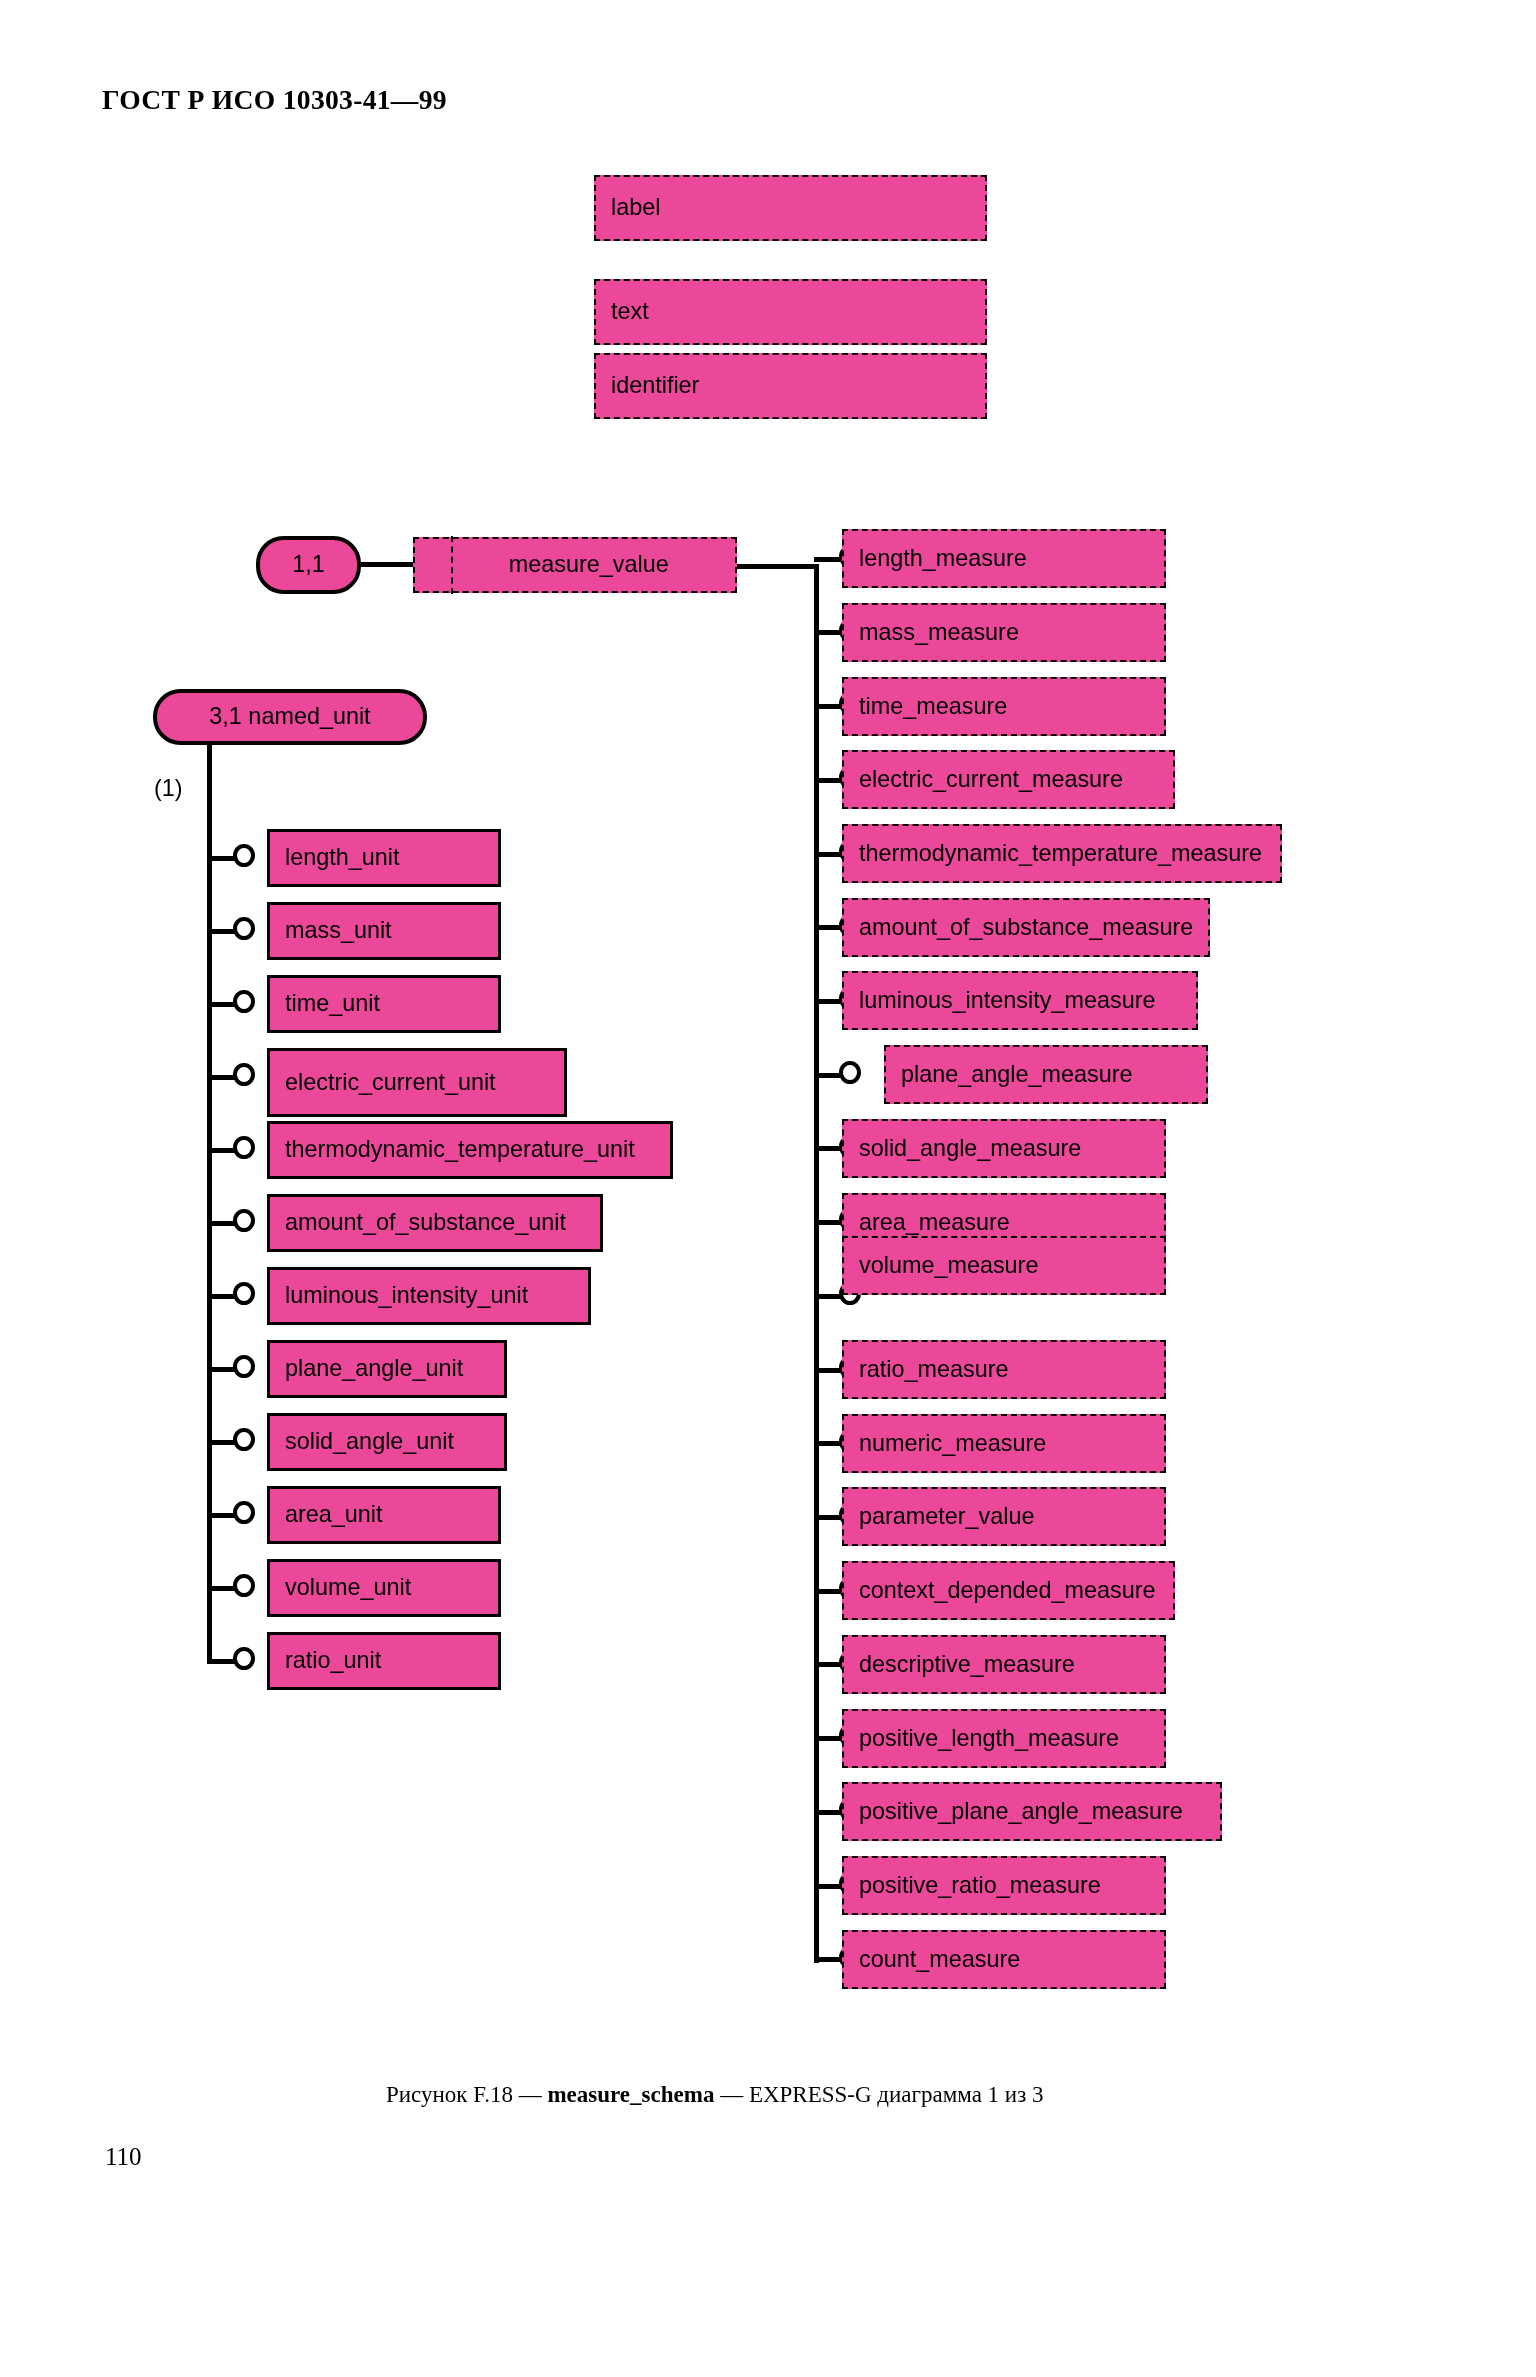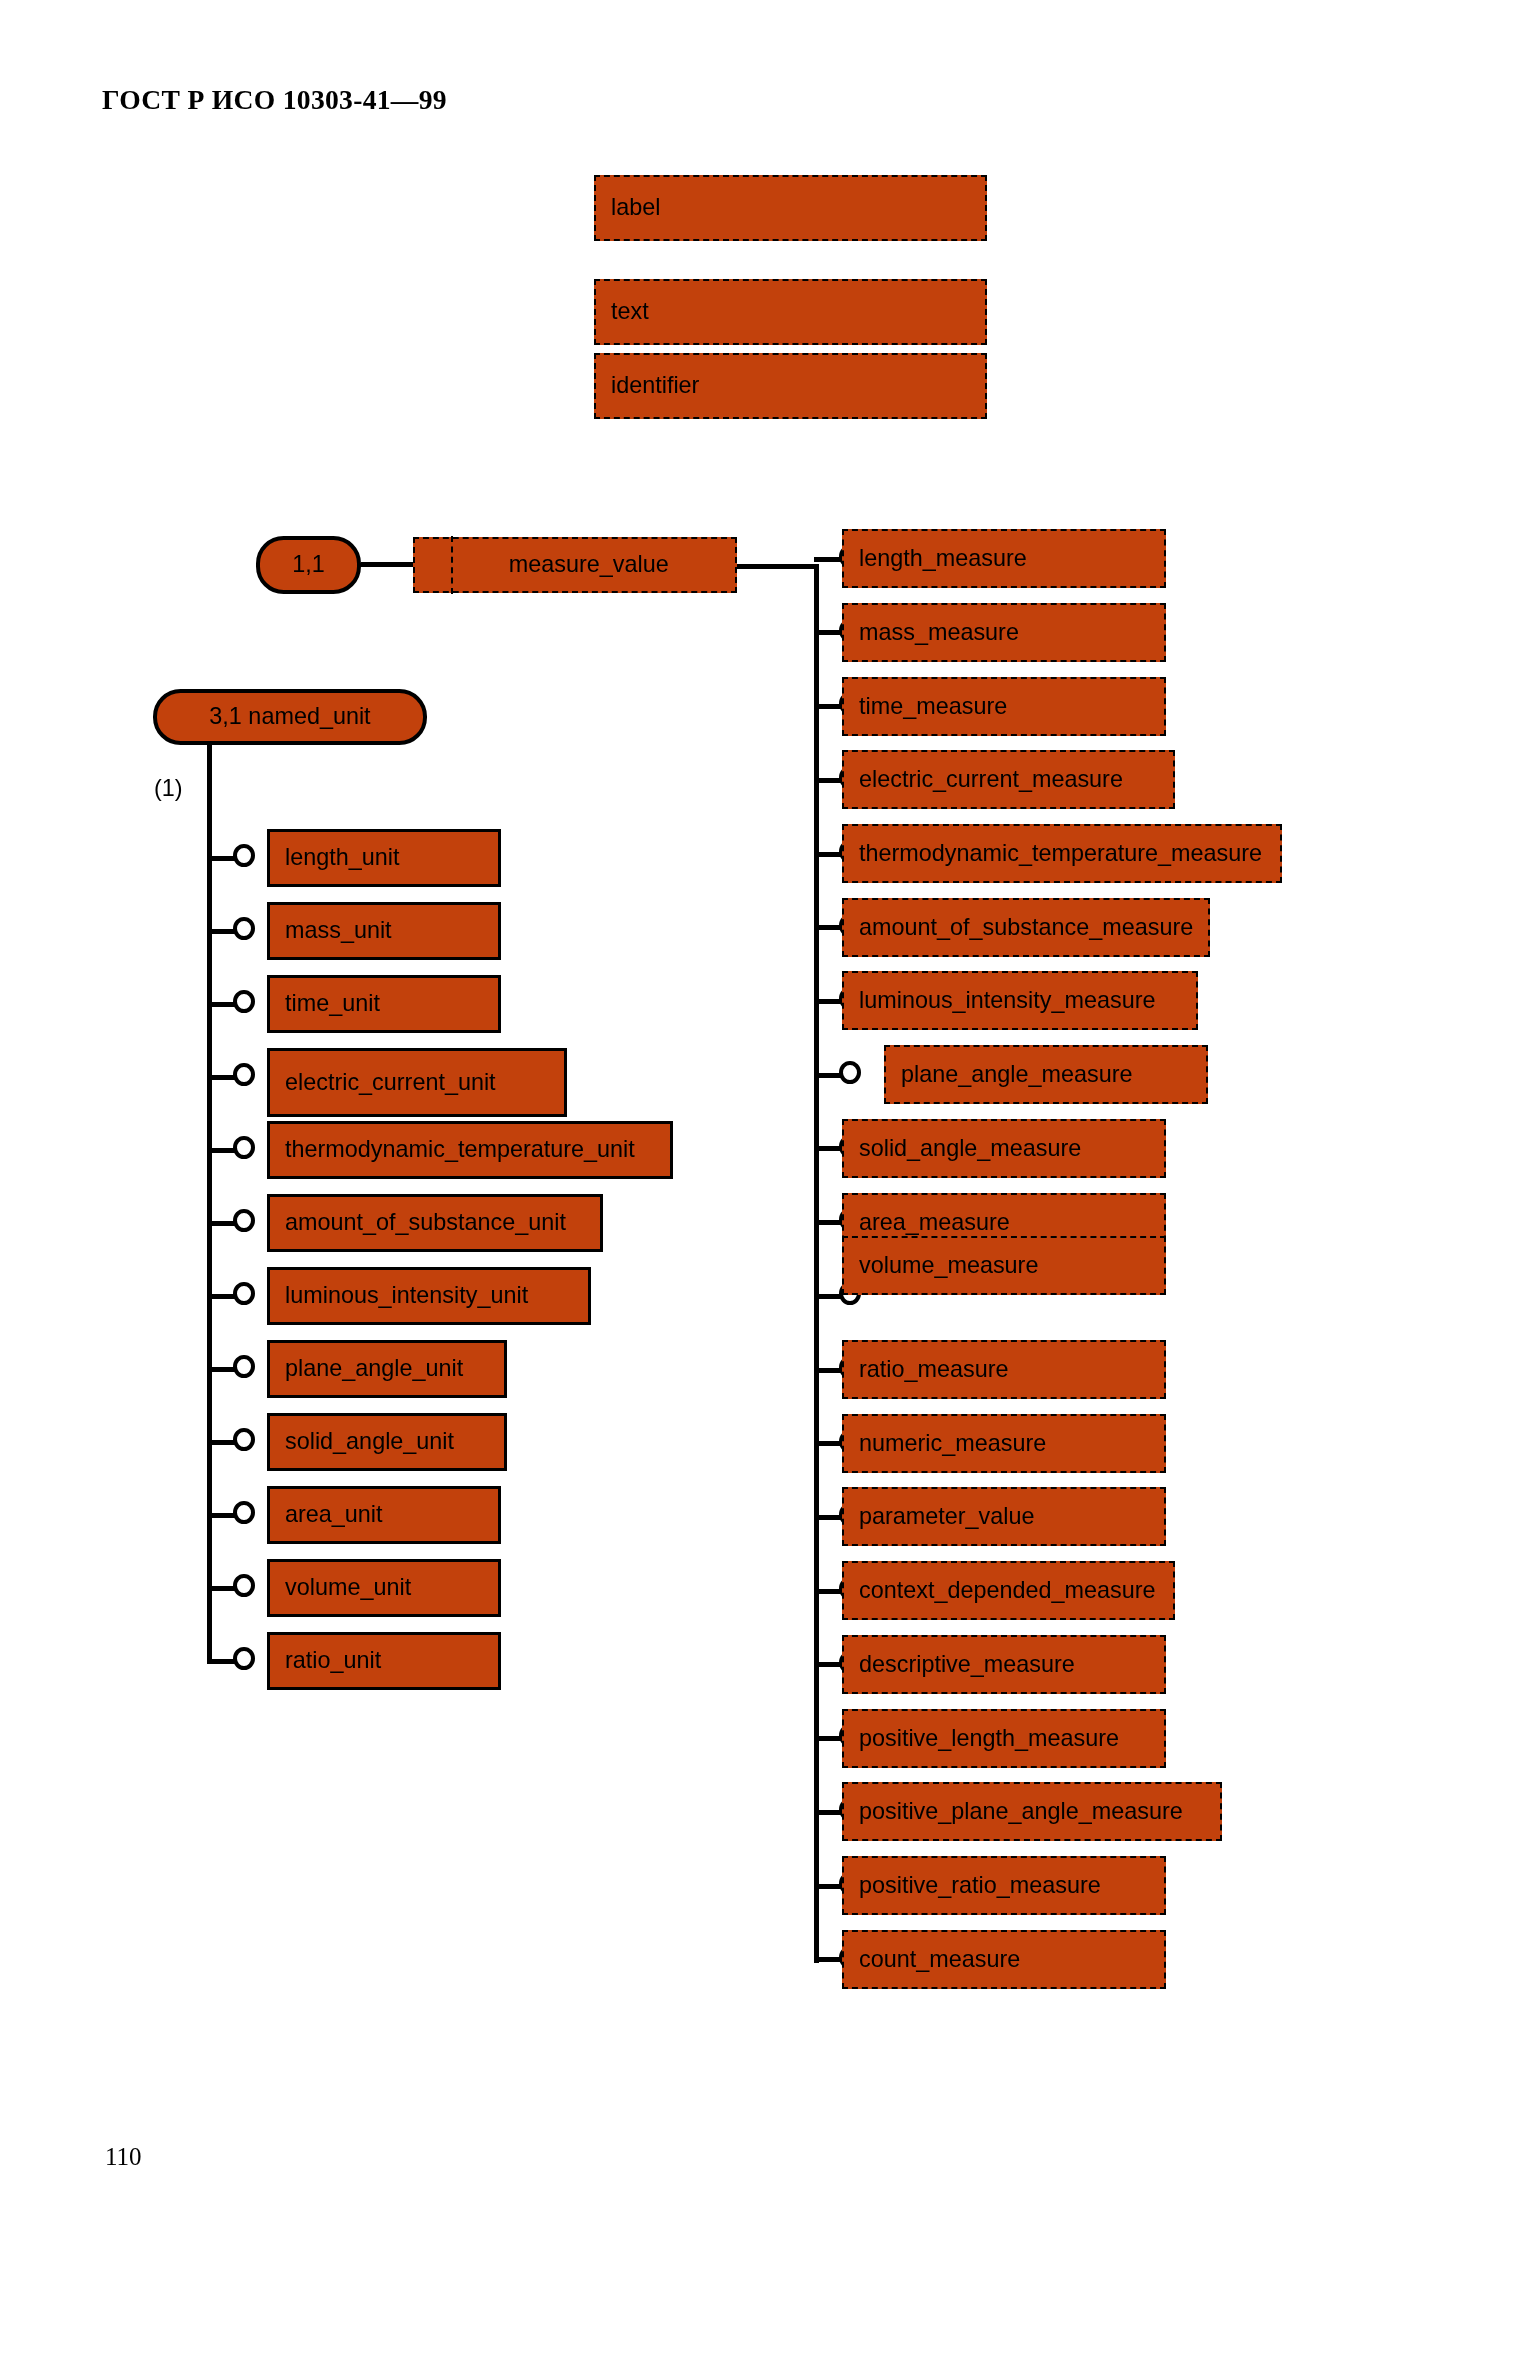--- a/index.html
+++ b/index.html
@@ -51,21 +51,21 @@
     font-family: "Liberation Serif", serif;
     font-size: 25px;
   }
 
   
   .node {
     position: absolute;
     box-sizing: border-box;
     display: flex;
     align-items: center;
-    background: #c2410c;
+    background: #ec4899;
     font-size: 23.4px;
     line-height: 1;
     padding-left: 15px;
     white-space: nowrap;
   }
   .node.defined {          
     border: 2.8px dashed #000000;
   }
   .node.entity {           
     border: 3.4px solid #000000;
@@ -304,17 +304,20 @@
       <div class="node entity" style="left: 267px; top: 1559px; width: 234px; height: 58px;">
         <span>volume_unit</span>
       </div>
       <div class="hline" style="left: 207px; top: 1659px; width: 29px;"></div>
       <div class="circle" style="left: 233px; top: 1647px;"></div>
       <div class="node entity" style="left: 267px; top: 1632px; width: 234px; height: 58px;">
         <span>ratio_unit</span>
       </div>
     </div>
 
+  <div class="caption" style="left:386px; top:2082px;">
+    <span>Рисунок F.18 — </span><span class="bold">measure_schema</span><span> — EXPRESS-G диаграмма 1 из 3</span>
+  </div>
 
   <div class="folio">110</div>
 
 </div>
 
 
 </body></html>

